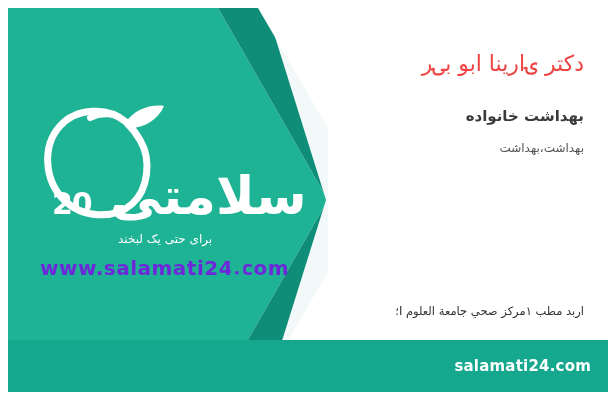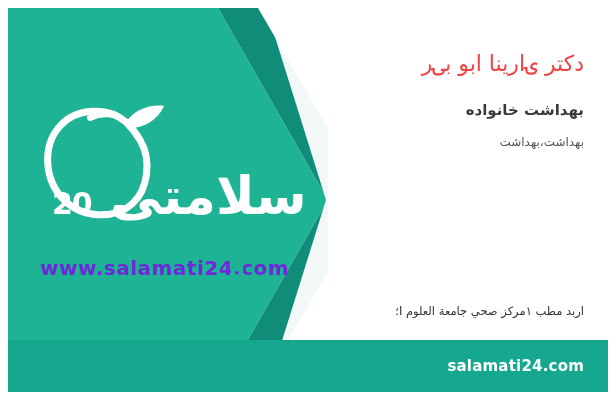--- a/index.html
+++ b/index.html
@@ -58,20 +58,21 @@
   }
 
   
   .bottom-bar {
     position: absolute;
     left: 0;
     bottom: 0;
     width: 600px;
     height: 52px;
     background: #15a88f;
+    padding-left: 7px;
   }
   .bottom-bar-site {
     position: absolute;
     right: 24px;
     top: 0;
     height: 52px;
     line-height: 52px;
     color: #ffffff;
     font-size: 15px;
     font-weight: bold;
@@ -146,21 +147,21 @@
   .doc-name {
     font-size: 22px;
     color: #ef4444;
     font-weight: normal;
     margin: 18px 0 0 0;
     line-height: 1.3;
   }
   .specialty {
     font-size: 15px;
     color: #3a3a3a;
-    margin-top: 22px;
+    margin-top: 28px;
     font-weight: bold;
   }
   .specialty-sub {
     font-size: 12px;
     color: #555555;
     margin-top: 16px;
   }
 
   .info-rows {
     position: absolute;
@@ -207,20 +208,21 @@
     <div class="chev-outline"></div>
 
     <div class="logo-wrap">
       <svg class="logo-apple" viewBox="0 0 190 118">
         <path d="M96 18 C78 2, 46 4, 30 22 C12 42, 14 76, 34 96 C52 114, 84 116, 102 100 C118 86, 122 56, 110 36 C106 29, 101 23, 96 18 Z" fill="none" stroke="#ffffff" stroke-width="7"></path>
         <path d="M96 18 C104 6, 120 0, 134 2 C128 16, 114 24, 100 24 Z" fill="#ffffff"></path>
         <path d="M60 14 C72 8, 86 9, 96 18" fill="none" stroke="#ffffff" stroke-width="6" stroke-linecap="round"></path>
       </svg>
       <div class="logo-salamati">سلامتی</div>
       <div class="logo-24">20</div>
+      <div class="logo-tagline">برای حتی یک لبخند</div>
       <div class="logo-url">www.salamati24.com</div>
     </div>
 
     <div class="content">
       <div class="doc-name">دكتر ۍارينا ابو بۍر</div>
       <div class="specialty">بهداشت خانواده</div>
       <div class="specialty-sub">بهداشت،بهداشت</div>
     </div>
 
     <div class="info-rows">

